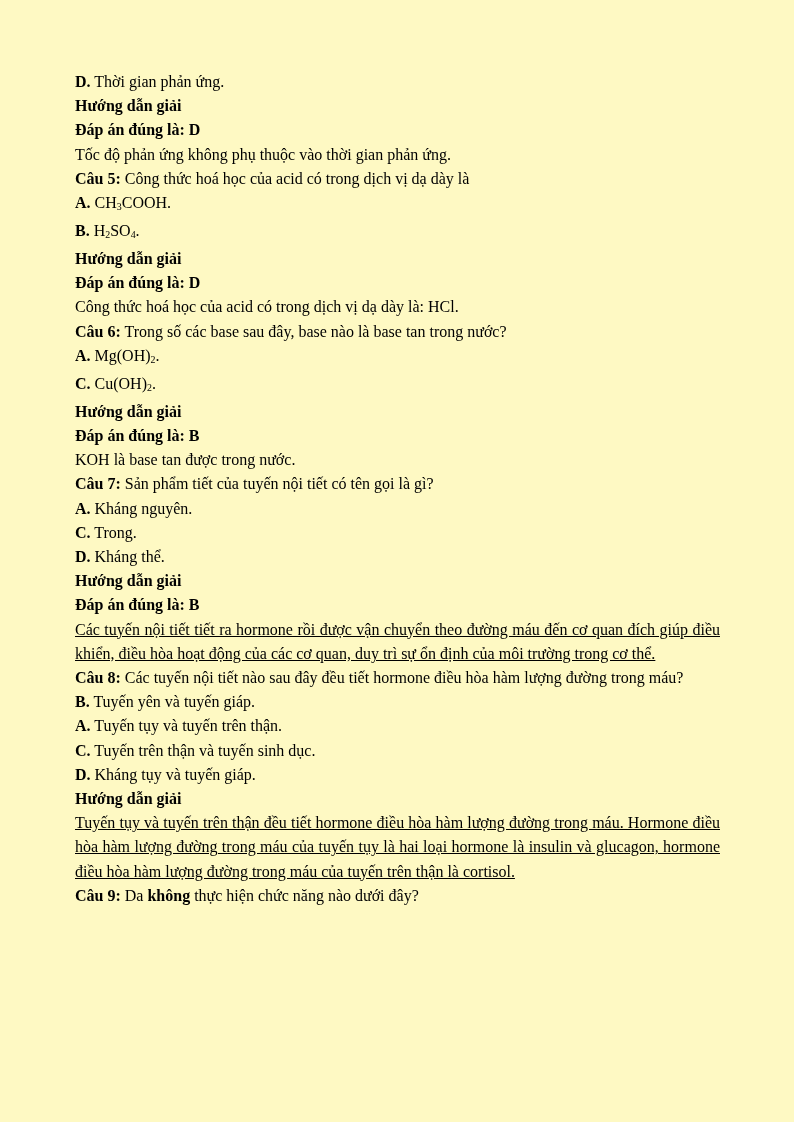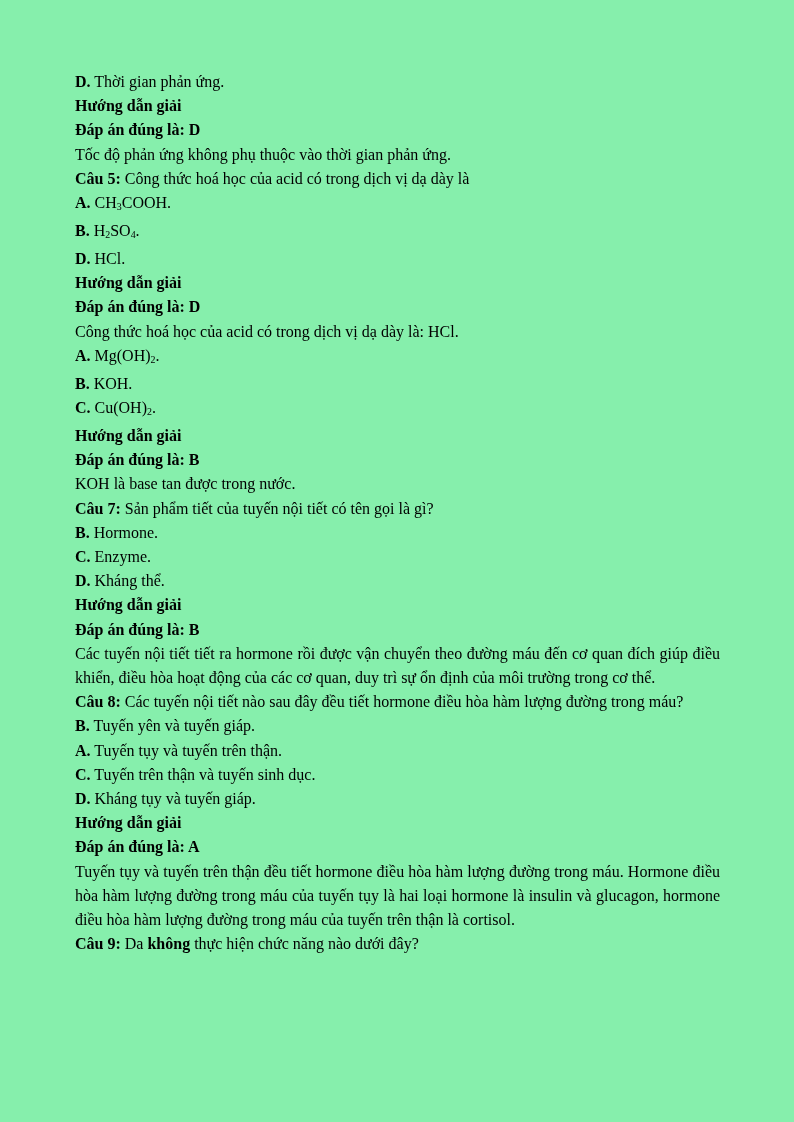--- a/index.html
+++ b/index.html
@@ -4,73 +4,71 @@
 <style>
   html, body {
     margin: 0;
     padding: 0;
     background: #ffffff;
   }
   .page {
     box-sizing: border-box;
     width: 794px;
     height: 1122px;
-    background: #86efac;
+    background: #fef9c3;
     padding: 70px 74px 0 75px;
     overflow: hidden;
     font-family: "Liberation Serif", "DejaVu Serif", serif;
     font-size: 16px;
     line-height: 24.2px;
     color: #000000;
   }
   .para {
     margin: 0;
     padding: 0;
     text-align: left;
   }
   .para.nowrap { white-space: nowrap; }
-  .para.justify { text-align: justify; }
+  .para.justify { text-align: justify; text-decoration: underline; }
   .b { font-weight: bold; }
   .sub {
     font-size: 0.62em;
     vertical-align: -0.18em;
   }
 </style>
 </head>
 <body>
 
 <div class="page">
   <div id="doc-content">
       <p class="para nowrap"><span class="b">D.</span><span> Thời gian phản ứng.</span></p>
       <p class="para nowrap"><span class="b">Hướng dẫn giải</span></p>
       <p class="para nowrap"><span class="b">Đáp án đúng là: D</span></p>
       <p class="para nowrap"><span>Tốc độ phản ứng không phụ thuộc vào thời gian phản ứng.</span></p>
       <p class="para nowrap"><span class="b">Câu 5:</span><span> Công thức hoá học của acid có trong dịch vị dạ dày là</span></p>
       <p class="para nowrap"><span class="b">A.</span><span> CH</span><span class="sub">3</span><span>COOH.</span></p>
       <p class="para nowrap"><span class="b">B.</span><span> H</span><span class="sub">2</span><span>SO</span><span class="sub">4</span><span>.</span></p>
-      <p class="para nowrap"><span class="b">D.</span><span> HCl.</span></p>
       <p class="para nowrap"><span class="b">Hướng dẫn giải</span></p>
       <p class="para nowrap"><span class="b">Đáp án đúng là: D</span></p>
       <p class="para nowrap"><span>Công thức hoá học của acid có trong dịch vị dạ dày là: HCl.</span></p>
+      <p class="para nowrap"><span class="b">Câu 6:</span><span> Trong số các base sau đây, base nào là base tan trong nước?</span></p>
       <p class="para nowrap"><span class="b">A.</span><span> Mg(OH)</span><span class="sub">2</span><span>.</span></p>
-      <p class="para nowrap"><span class="b">B.</span><span> KOH.</span></p>
       <p class="para nowrap"><span class="b">C.</span><span> Cu(OH)</span><span class="sub">2</span><span>.</span></p>
       <p class="para nowrap"><span class="b">Hướng dẫn giải</span></p>
       <p class="para nowrap"><span class="b">Đáp án đúng là: B</span></p>
       <p class="para nowrap"><span>KOH là base tan được trong nước.</span></p>
       <p class="para nowrap"><span class="b">Câu 7:</span><span> Sản phẩm tiết của tuyến nội tiết có tên gọi là gì?</span></p>
-      <p class="para nowrap"><span class="b">B.</span><span> Hormone.</span></p>
-      <p class="para nowrap"><span class="b">C.</span><span> Enzyme.</span></p>
+      <p class="para nowrap"><span class="b">A.</span><span> Kháng nguyên.</span></p>
+      <p class="para nowrap"><span class="b">C.</span><span> Trong.</span></p>
       <p class="para nowrap"><span class="b">D.</span><span> Kháng thể.</span></p>
       <p class="para nowrap"><span class="b">Hướng dẫn giải</span></p>
       <p class="para nowrap"><span class="b">Đáp án đúng là: B</span></p>
       <p class="para justify"><span>Các tuyến nội tiết tiết ra hormone rồi được vận chuyển theo đường máu đến cơ quan đích giúp điều khiển, điều hòa hoạt động của các cơ quan, duy trì sự ổn định của môi trường trong cơ thể.</span></p>
       <p class="para nowrap"><span class="b">Câu 8:</span><span> Các tuyến nội tiết nào sau đây đều tiết hormone điều hòa hàm lượng đường trong máu?</span></p>
       <p class="para nowrap"><span class="b">B.</span><span> Tuyến yên và tuyến giáp.</span></p>
       <p class="para nowrap"><span class="b">A.</span><span> Tuyến tụy và tuyến trên thận.</span></p>
       <p class="para nowrap"><span class="b">C.</span><span> Tuyến trên thận và tuyến sinh dục.</span></p>
       <p class="para nowrap"><span class="b">D.</span><span> Kháng tụy và tuyến giáp.</span></p>
       <p class="para nowrap"><span class="b">Hướng dẫn giải</span></p>
-      <p class="para nowrap"><span class="b">Đáp án đúng là: A</span></p>
       <p class="para justify"><span>Tuyến tụy và tuyến trên thận đều tiết hormone điều hòa hàm lượng đường trong máu. Hormone điều hòa hàm lượng đường trong máu của tuyến tụy là hai loại hormone là insulin và glucagon, hormone điều hòa hàm lượng đường trong máu của tuyến trên thận là cortisol.</span></p>
       <p class="para nowrap"><span class="b">Câu 9:</span><span> Da </span><span class="b">không</span><span> thực hiện chức năng nào dưới đây?</span></p>
     </div>
 </div>
 
 </body></html>

